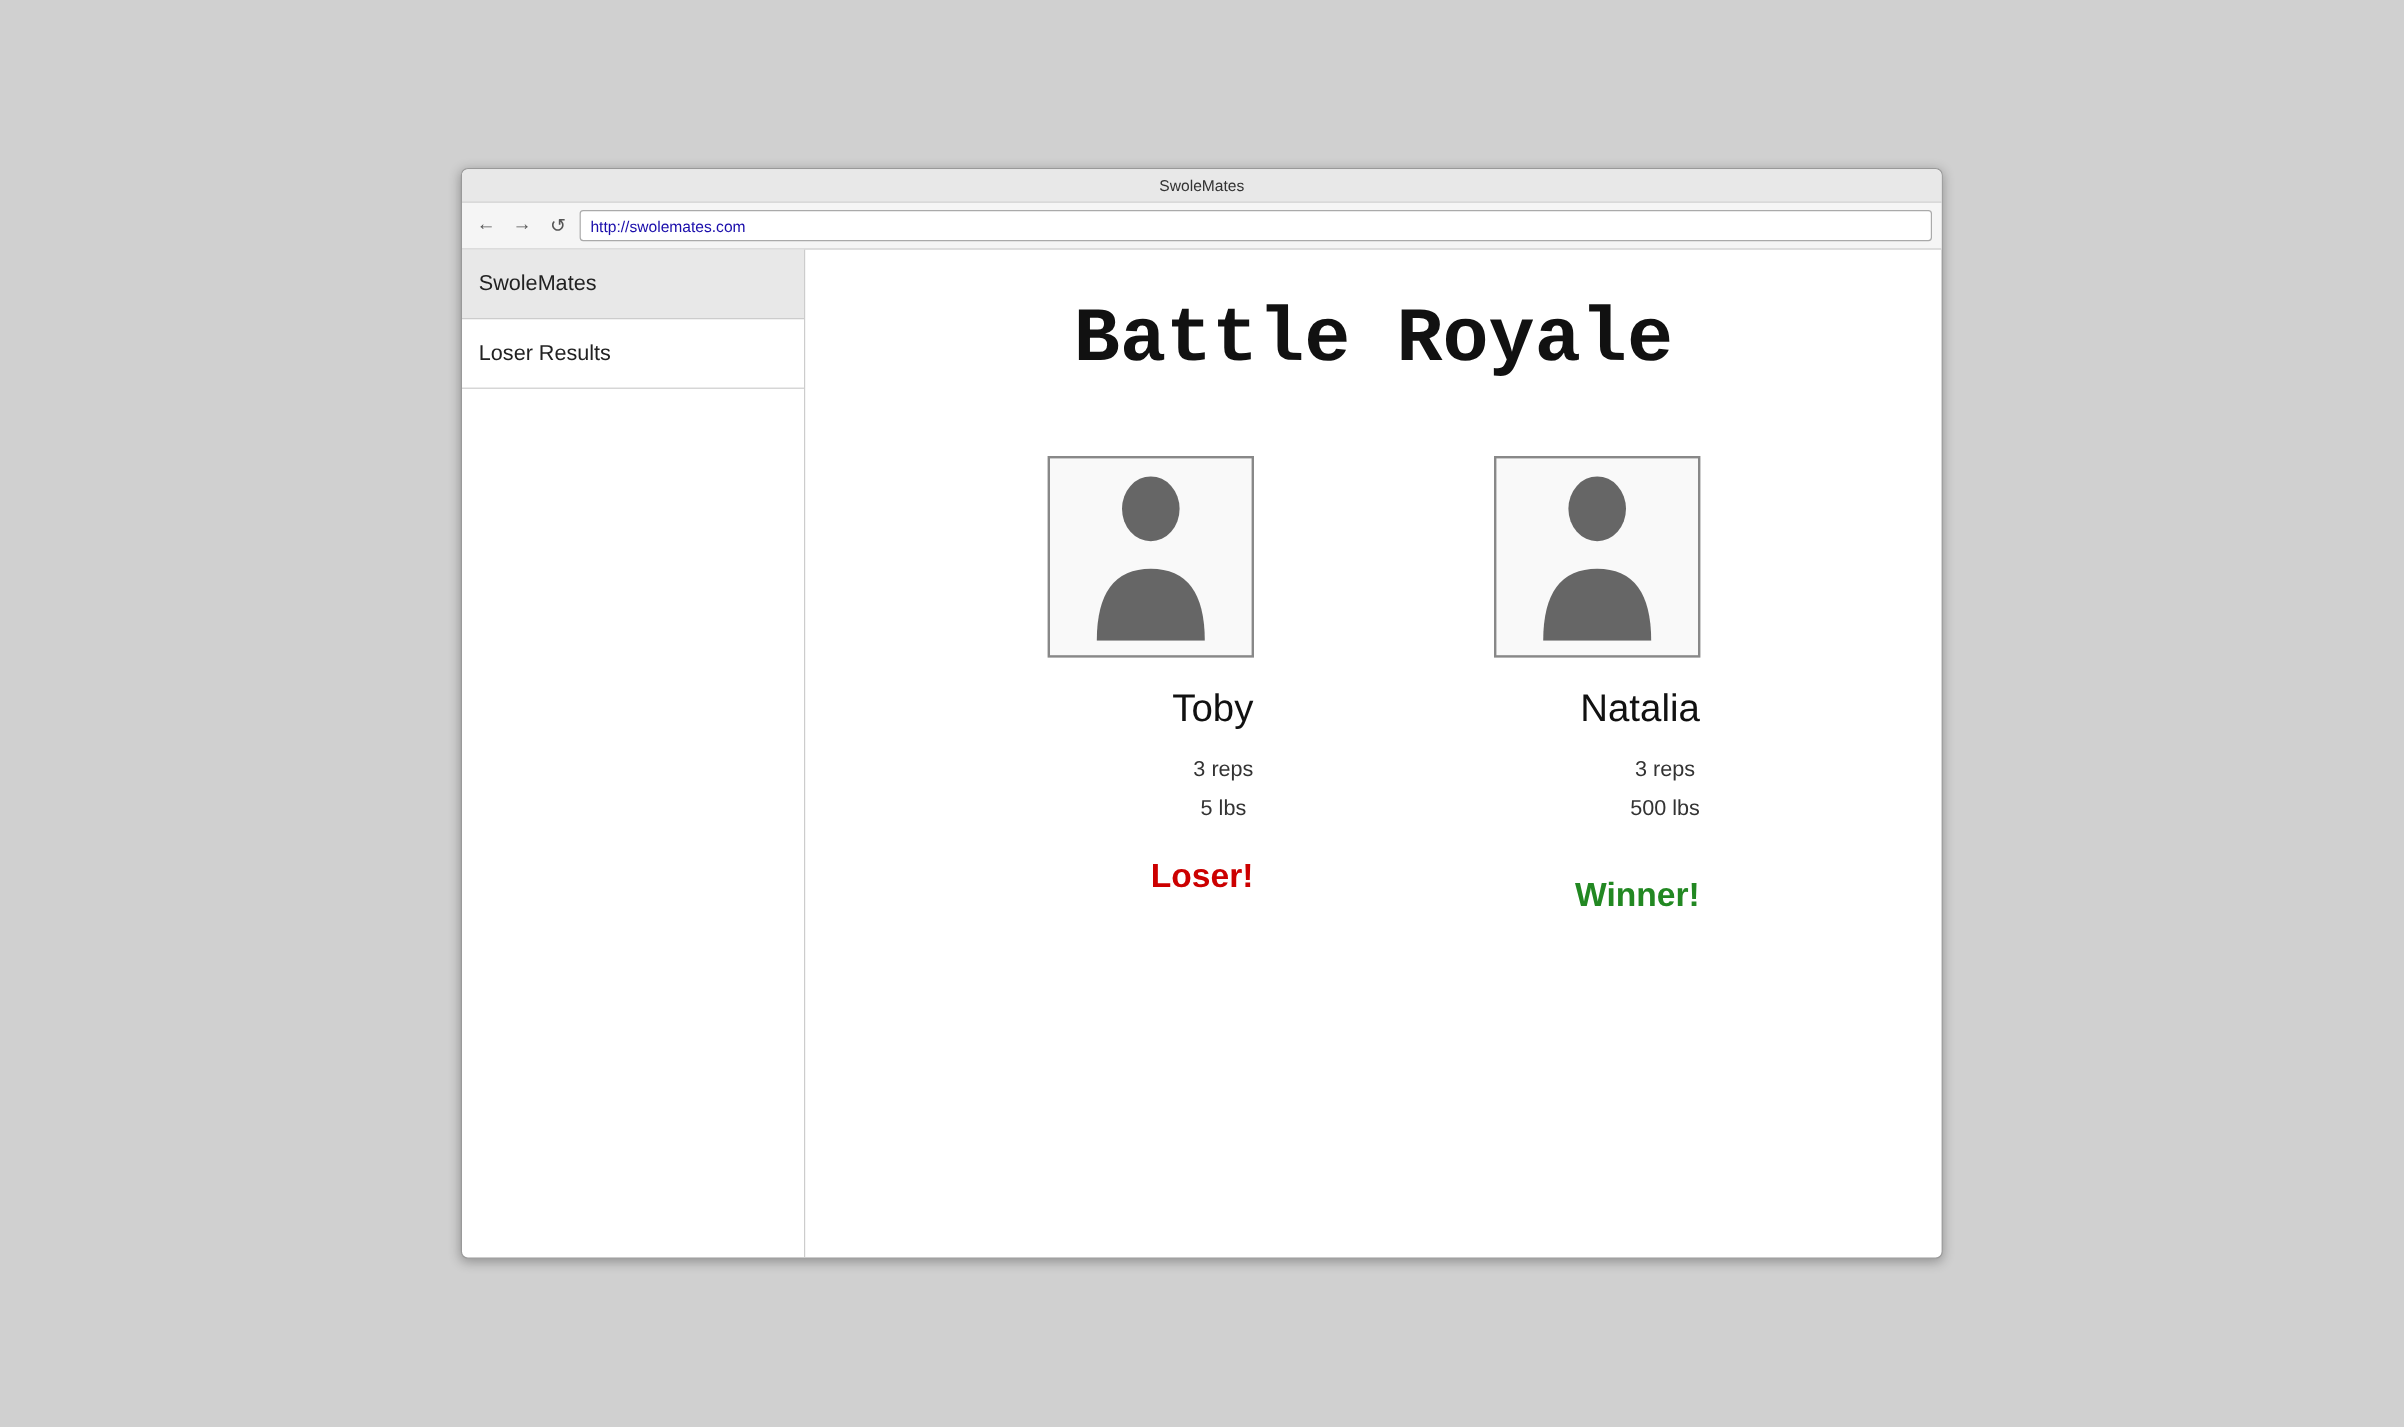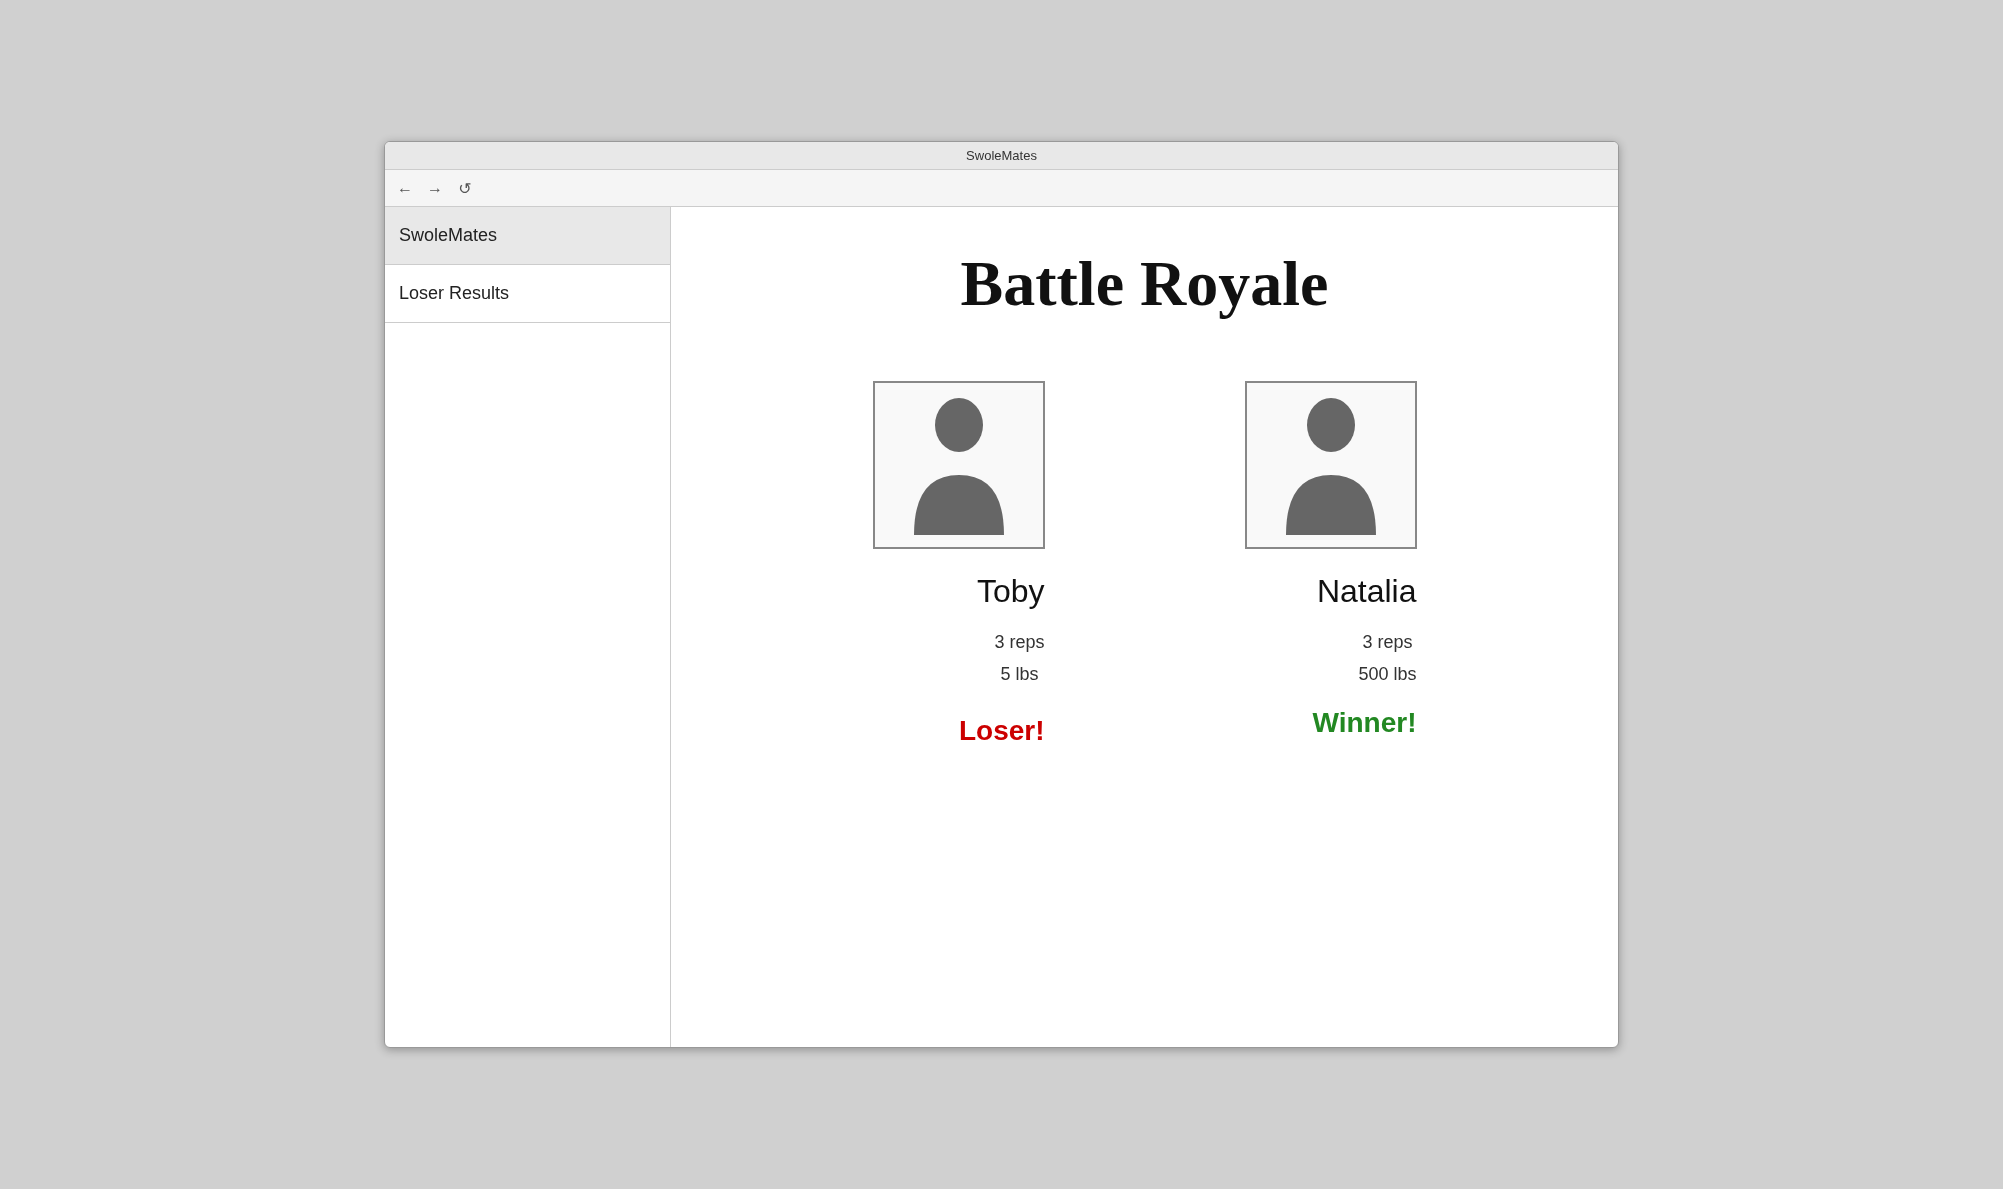--- a/index.html
+++ b/index.html
@@ -102,21 +102,21 @@
       display: flex;
       flex-direction: column;
       align-items: center;
     }
 
     .page-title {
       font-size: 64px;
       font-weight: bold;
       color: #111;
       margin-bottom: 60px;
-      font-family: Liberation Serif, serif;
+      font-family: Liberation Mono, monospace;
     }
 
     .competitors {
       display: flex;
       gap: 200px;
       align-items: flex-start;
     }
 
     .competitor {
       display: flex;
@@ -159,21 +159,21 @@
       font-size: 28px;
       font-weight: bold;
       color: #cc0000;
       margin-top: 8px;
     }
 
     .result-winner {
       font-size: 28px;
       font-weight: bold;
       color: #228822;
-      margin-top: 0;
+      margin-top: 24px;
     }
   </style>
 </head>
 <body>
 
 <div class="browser-window">
 
   <div class="browser-titlebar">
     <span>SwoleMates</span>
   </div>
@@ -181,20 +181,21 @@
   <div class="browser-toolbar">
     <button class="browser-btn">
       <span>←</span>
     </button>
     <button class="browser-btn">
       <span>→</span>
     </button>
     <button class="browser-btn">
       <span>↺</span>
     </button>
+    <input class="address-bar" type="text" value="http://swolemates.com" style="">
   </div>
 
   <div class="browser-content">
 
     <nav class="sidebar">
       <div class="sidebar-item">
         <span>SwoleMates</span>
       </div>
       <div class="sidebar-item">
         <span>Loser Results</span>

